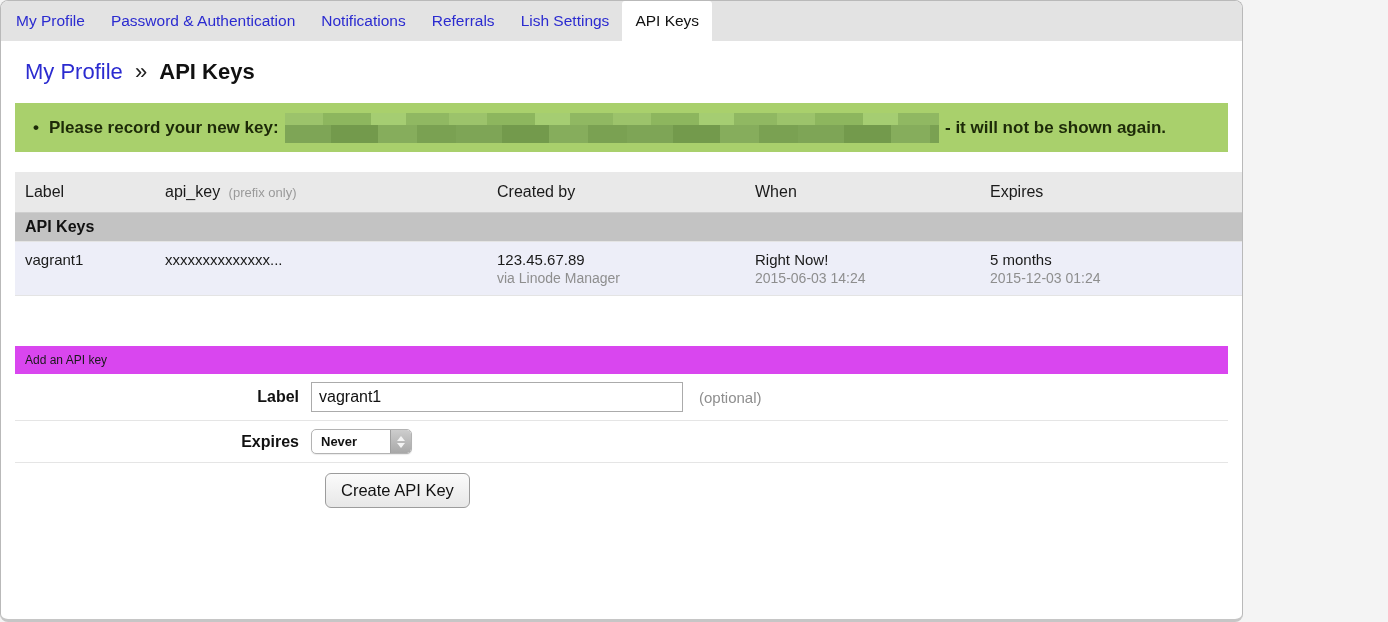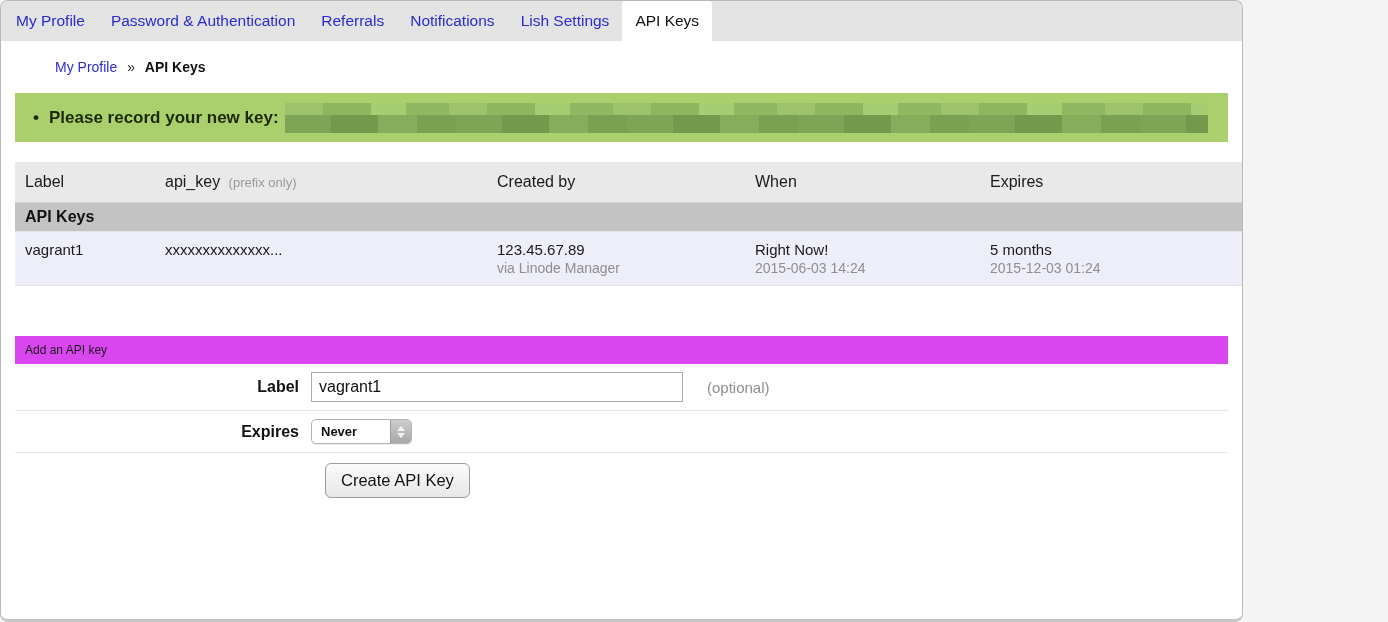--- a/index.html
+++ b/index.html
@@ -33,23 +33,22 @@
   }
   .tab.active {
     background:#ffffff;
     color:#111;
     border-radius:3px 3px 0 0;
   }
 
   
   .breadcrumb {
     padding:18px 36px 14px 24px;
-    font-size:14px;
+    font-size:22px;
     color:#222;
-    margin-left:30px;
   }
   .breadcrumb a { color:#2b2bd0; text-decoration:none; cursor:pointer; }
   .breadcrumb .sep { margin:0 6px; color:#222; }
   .breadcrumb .current { font-weight:bold; color:#111; }
 
   
   .banner {
     margin:4px 14px 0 14px;
     height:49px;
     background:#a9d06c;
@@ -150,21 +149,21 @@
   .text-input {
     width:372px;
     height:30px;
     border:1px solid #ababab;
     font-family:"Liberation Sans","DejaVu Sans",sans-serif;
     font-size:16px;
     padding:3px 7px;
     color:#111;
     background:#fff;
   }
-  .field-note { color:#8e8e8e; font-size:15px; margin-left:24px; }
+  .field-note { color:#8e8e8e; font-size:15px; margin-left:16px; }
 
   .select {
     display:inline-flex;
     align-items:center;
     height:25px;
     border:1px solid #b3b3b3;
     border-radius:5px;
     background:#fff;
     overflow:hidden;
     cursor:pointer;
@@ -202,39 +201,40 @@
   }
 </style>
 </head>
 <body>
 
 <div class="window">
 
   <div class="tabbar">
     <div class="tab">My Profile</div>
     <div class="tab">Password &amp; Authentication</div>
+    <div class="tab">Notifications</div>
     <div class="tab">Referrals</div>
-    <div class="tab">Notifications</div>
     <div class="tab">Lish Settings</div>
     <div class="tab active">API Keys</div>
   </div>
 
   <div class="breadcrumb">
     <a>My Profile</a>
     <span class="sep">»</span>
     <span class="current">API Keys</span>
   </div>
 
   <div class="banner">
     <span class="bullet">•</span>
     <span>Please record your new key:</span>
     <span class="key-blur">
       <span class="row-a" style="display:block"></span>
       <span class="row-b" style="display:block"></span>
     </span>
+    <span class="suffix">- it will not be shown again.</span>
   </div>
 
   <div class="table-wrap">
     <table>
       <colgroup>
         <col class="c-label">
           <col class="c-apikey">
           <col class="c-created">
         <col class="c-when">
           <col class="c-expires">

